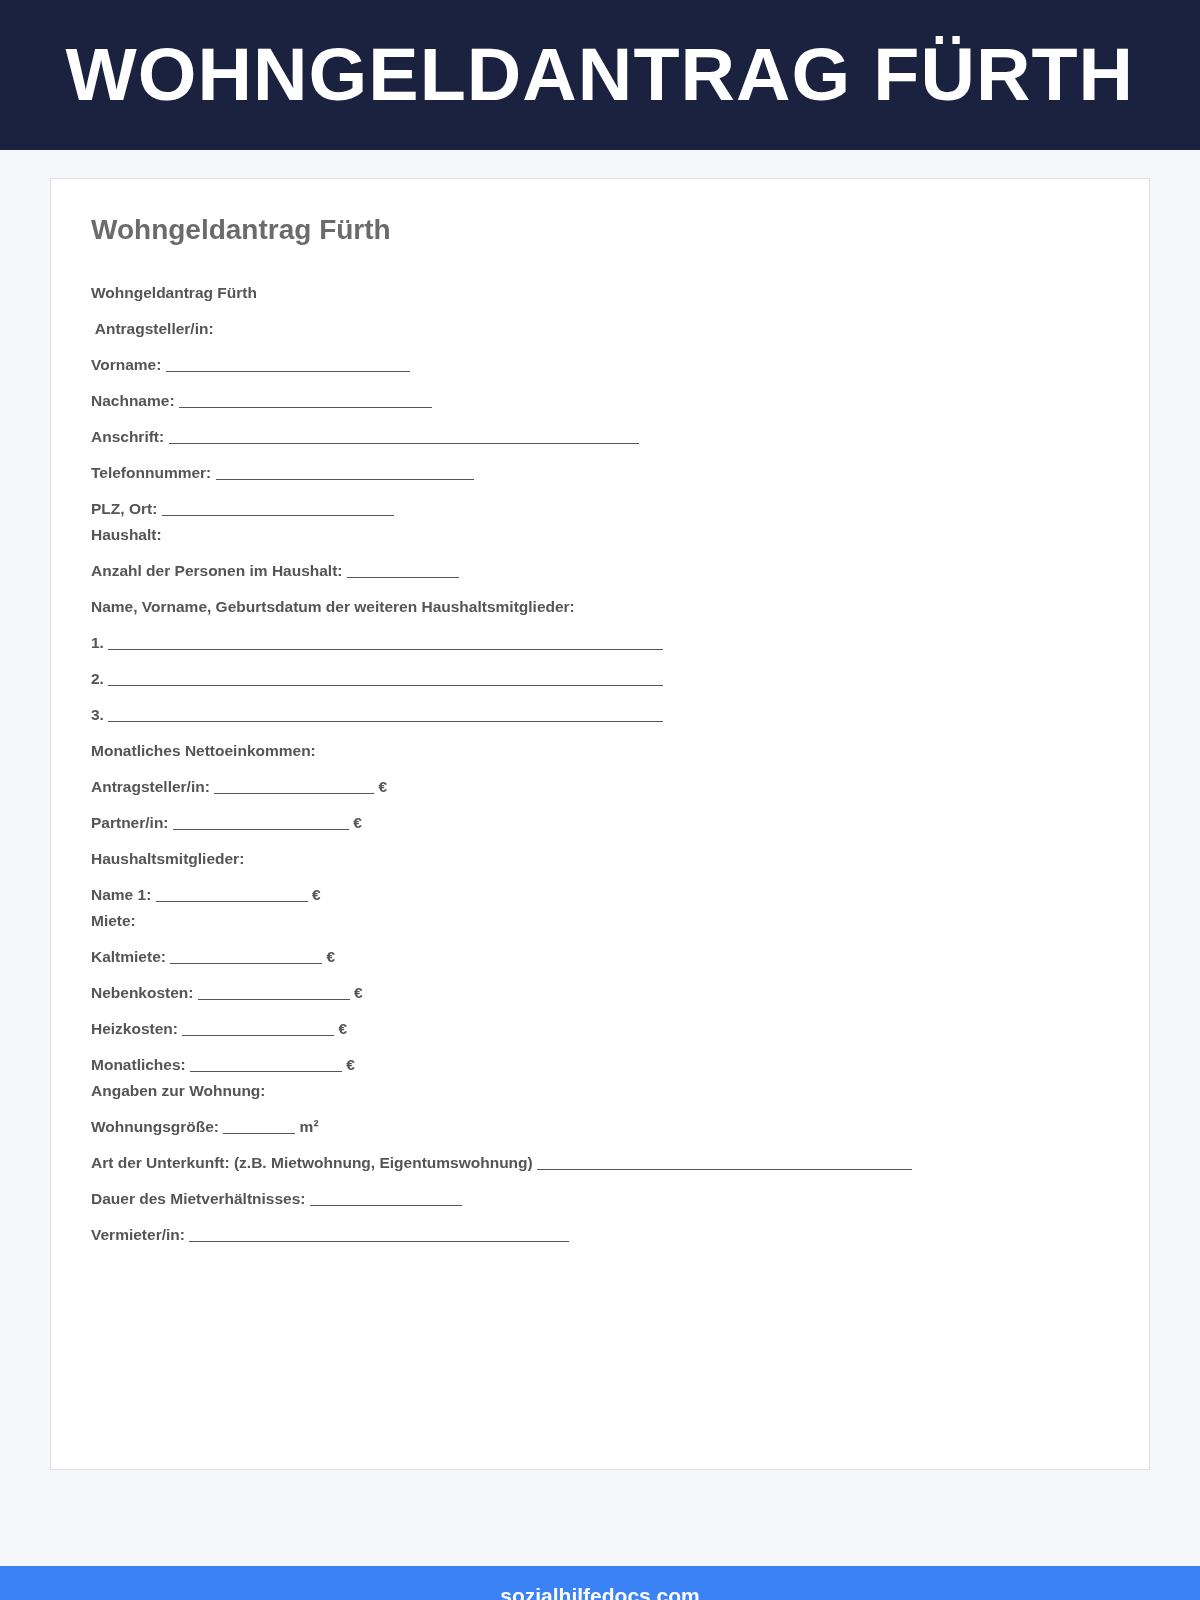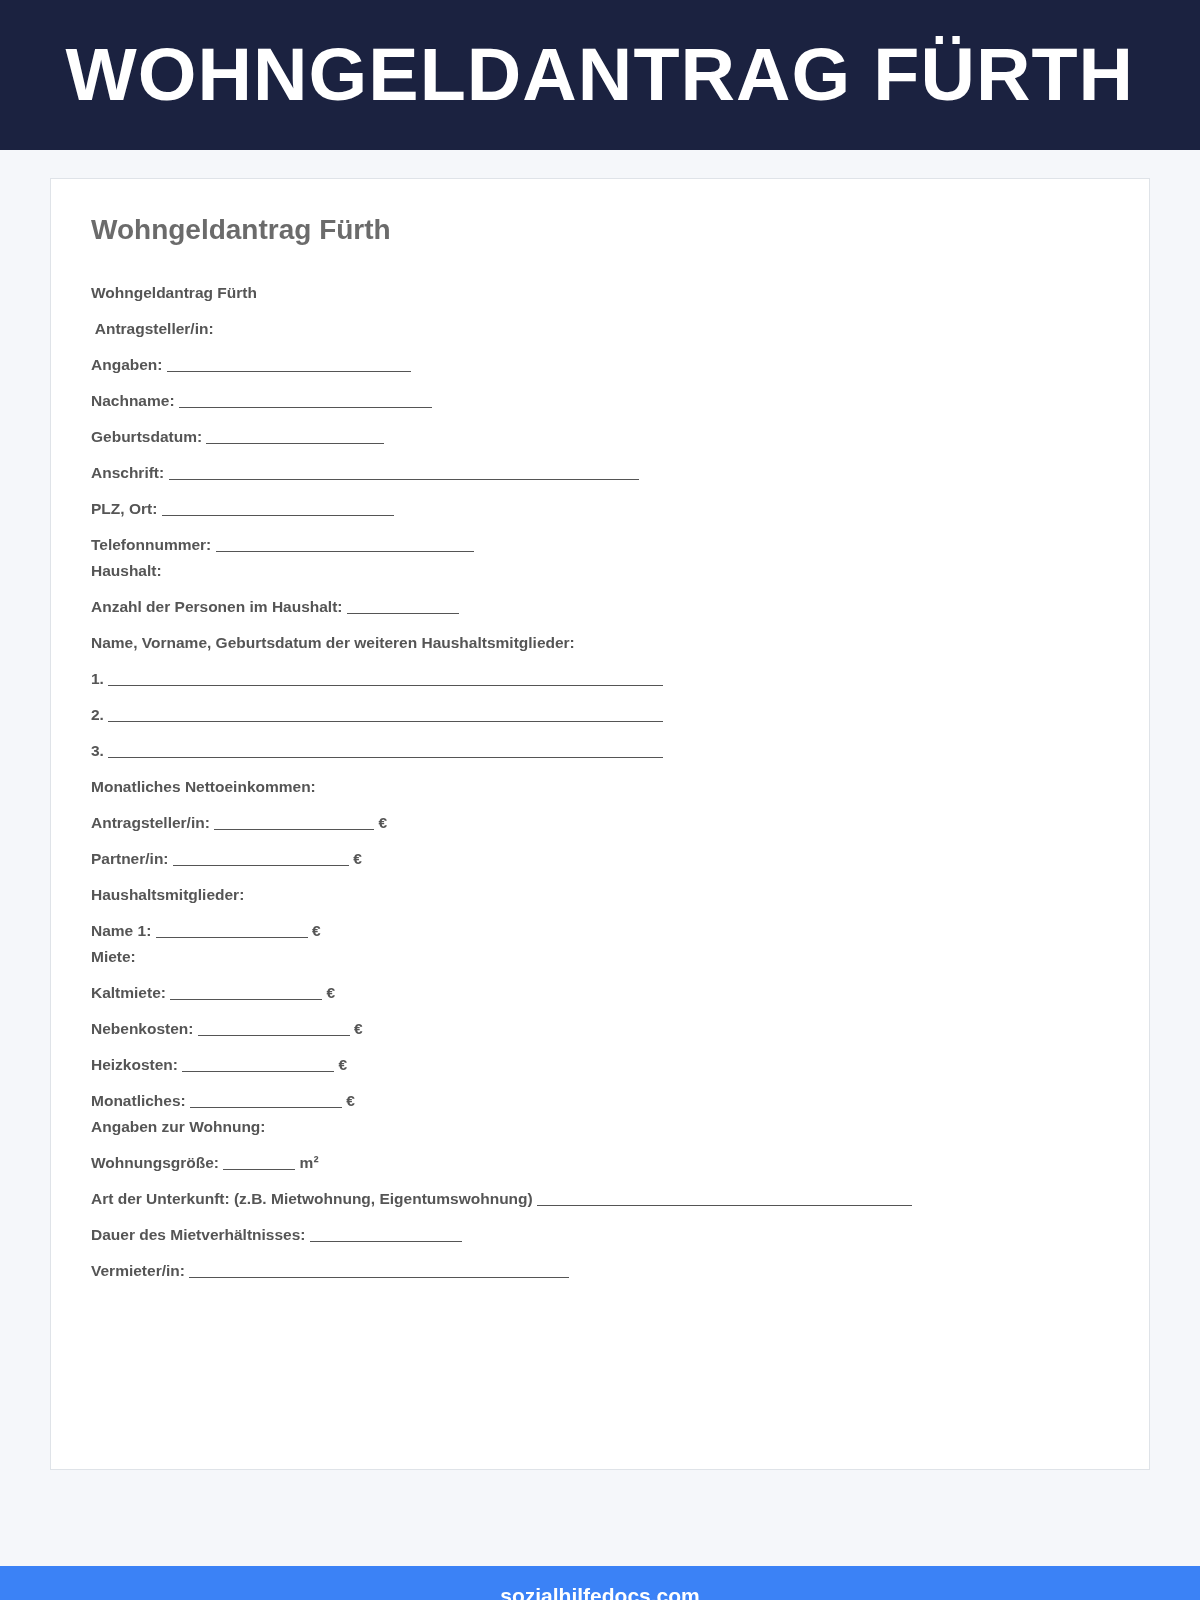--- a/index.html
+++ b/index.html
@@ -101,26 +101,25 @@
 </header>
 
 <main class="page">
   <section class="card">
     <h1 class="card-title">Wohngeldantrag Fürth</h1>
 
     <div class="form-body">
       <p class="form-line">Wohngeldantrag Fürth</p>
       <div id="form-lines-container">
           <p class="form-line"><span> Antragsteller/in:</span></p>
-          <p class="form-line"><span>Angaben: </span><span class="ul" style="width: 244px;"></span></p>
+          <p class="form-line"><span>Vorname: </span><span class="ul" style="width: 244px;"></span></p>
           <p class="form-line"><span>Nachname: </span><span class="ul" style="width: 253px;"></span></p>
-          <p class="form-line"><span>Geburtsdatum: </span><span class="ul" style="width: 178px;"></span></p>
           <p class="form-line"><span>Anschrift: </span><span class="ul" style="width: 470px;"></span></p>
+          <p class="form-line"><span>Telefonnummer: </span><span class="ul" style="width: 258px;"></span></p>
           <p class="form-line"><span>PLZ, Ort: </span><span class="ul" style="width: 232px;"></span></p>
-          <p class="form-line"><span>Telefonnummer: </span><span class="ul" style="width: 258px;"></span></p>
           <p class="form-line tight"><span>Haushalt:</span></p>
           <p class="form-line"><span>Anzahl der Personen im Haushalt: </span><span class="ul" style="width: 112px;"></span></p>
           <p class="form-line"><span>Name, Vorname, Geburtsdatum der weiteren Haushaltsmitglieder:</span></p>
           <p class="form-line"><span>1. </span><span class="ul" style="width: 555px;"></span></p>
           <p class="form-line"><span>2. </span><span class="ul" style="width: 555px;"></span></p>
           <p class="form-line"><span>3. </span><span class="ul" style="width: 555px;"></span></p>
           <p class="form-line"><span>Monatliches Nettoeinkommen:</span></p>
           <p class="form-line"><span>Antragsteller/in: </span><span class="ul" style="width: 160px;"></span><span> €</span></p>
           <p class="form-line"><span>Partner/in: </span><span class="ul" style="width: 176px;"></span><span> €</span></p>
           <p class="form-line"><span>Haushaltsmitglieder:</span></p>

